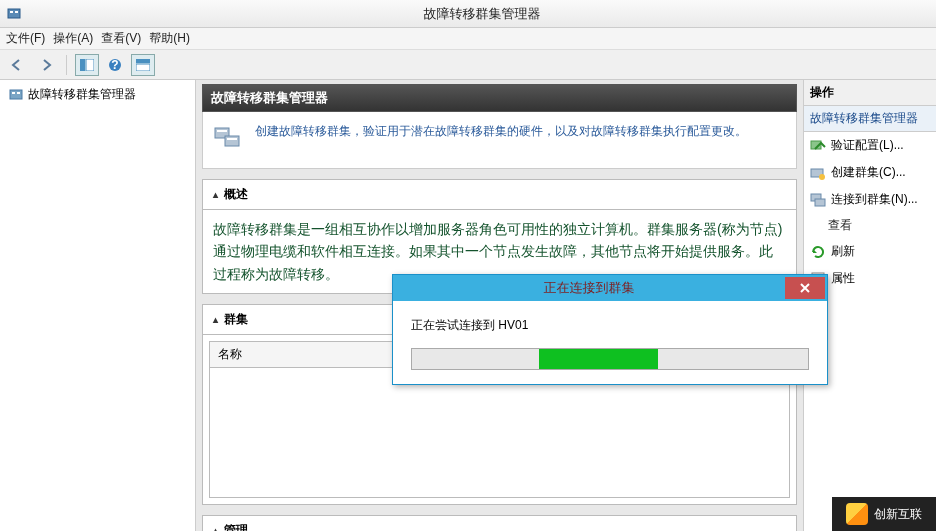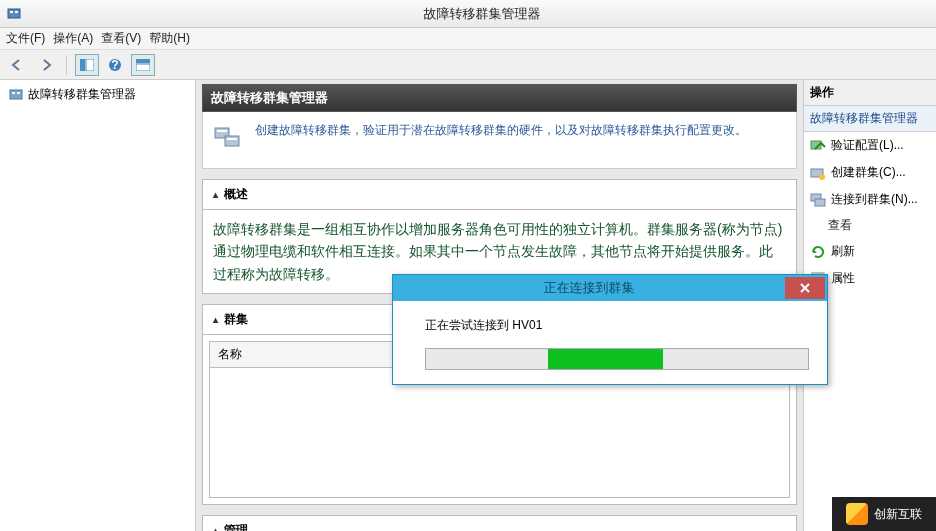--- a/index.html
+++ b/index.html
@@ -19,43 +19,43 @@
 
 .body { display: flex; height: calc(531px - 28px - 22px - 30px); }
 
 .leftpane { width: 196px; background: #fff; border-right: 1px solid #ccc; padding: 4px; }
 .treeitem { display:flex; align-items:center; gap:4px; padding:2px 4px; }
 
 .centerpane { flex: 1; background: #e8e8e8; padding: 4px 6px; border-right: 1px solid #ccc; overflow:hidden; }
 .centerhdr { background: linear-gradient(#555,#333); color:#fff; padding: 4px 8px; font-weight: bold; font-size:13px; border:1px solid #555;}
 .centerinfo { background:#fff; padding:10px 10px 14px 10px; border:1px solid #ccc; border-top:none; display:flex; gap:10px;}
 .infoicon { width:32px; height:32px; flex:0 0 32px;}
-.centerinfo .txt { color:#2a5a9a; font-size:12px; line-height:1.5;font-family:Liberation Mono, monospace;}
+.centerinfo .txt { color:#2a5a9a; font-size:12px; line-height:1.5;}
 
 .panel { background:#fff; border:1px solid #bbb; margin-top:10px; }
 .panelhdr { display:flex; align-items:center; gap:6px; padding:6px 10px; border-bottom:1px solid #bbb; font-weight:bold;}
 .panelhdr .arrow { color:#333; font-size:10px;}
 .panelbody { padding:8px 10px; color:#14532d; font-size:14px; line-height:1.6; min-height:30px;}
 
 .tablehdr { display:flex; border:1px solid #bbb; background:#f5f5f5;}
 .tablehdr .col { padding:4px 8px; flex:1; border-right:1px solid #ddd;}
 .tablebody { background:#fff; border:1px solid #bbb; border-top:none; height:130px;}
 
 .rightpane { width: 132px; background:#fff; overflow:hidden; }
 .righttitle { background:#f0f0f0; border-bottom:1px solid #ccc; padding:4px 6px; font-weight:bold;}
 .rightsection { background:#eaf1f8; padding:4px 6px; border-bottom:1px solid #ccc; color:#1a4a8a;}
 .ritem { display:flex; align-items:center; gap:5px; padding:5px 6px; cursor:default;}
 .ritem .ricn { width:16px; height:16px; flex:0 0 16px;}
 .rsub { padding:4px 8px 4px 24px; color:#222;}
 
 .dialog { position:absolute; left:392px; top:274px; width:436px; background:#fff; border:1px solid #1a90c9; box-shadow:2px 2px 6px rgba(0,0,0,.3);}
-.dlgtitle { background:#3ab0e0; height:26px; display:flex; align-items:center; color:#0c4a6e; position:relative;}
+.dlgtitle { background:#3ab0e0; height:26px; display:flex; align-items:center; color:#7f1d1d; position:relative;}
 .dlgtitle .t { flex:1; text-align:center; font-size:13px;}
 .dlgclose { width:40px; height:22px; background:#c75050; color:#fff; display:flex; align-items:center; justify-content:center; margin-right:2px;}
-.dlgbody { padding:16px 18px 14px 32px;}
+.dlgbody { padding:16px 18px 14px 18px;}
 .dlgmsg { margin-bottom:14px;}
 .progress { height:22px; border:1px solid #aaa; background:#e8e8e8; position:relative;}
 .progfill { position:absolute; left:32%; top:0; width:30%; height:100%; background:#0ec020;}
 .dlgbtns { text-align:right; margin-top:44px;}
 .dlgbtn { padding:4px 22px; border:1px solid #888; background:#f0f0f0;}
 
 .watermark { position:absolute; right:0; bottom:0; background:#222; color:#fff; padding:6px 14px; display:flex; align-items:center; gap:6px; font-size:15px;margin-left:19px;}
 .watermark .wicon { width:22px; height:22px; background:linear-gradient(135deg,#ffd040 50%,#ff9010 50%); border-radius:4px;}
 </style>
 </head>

